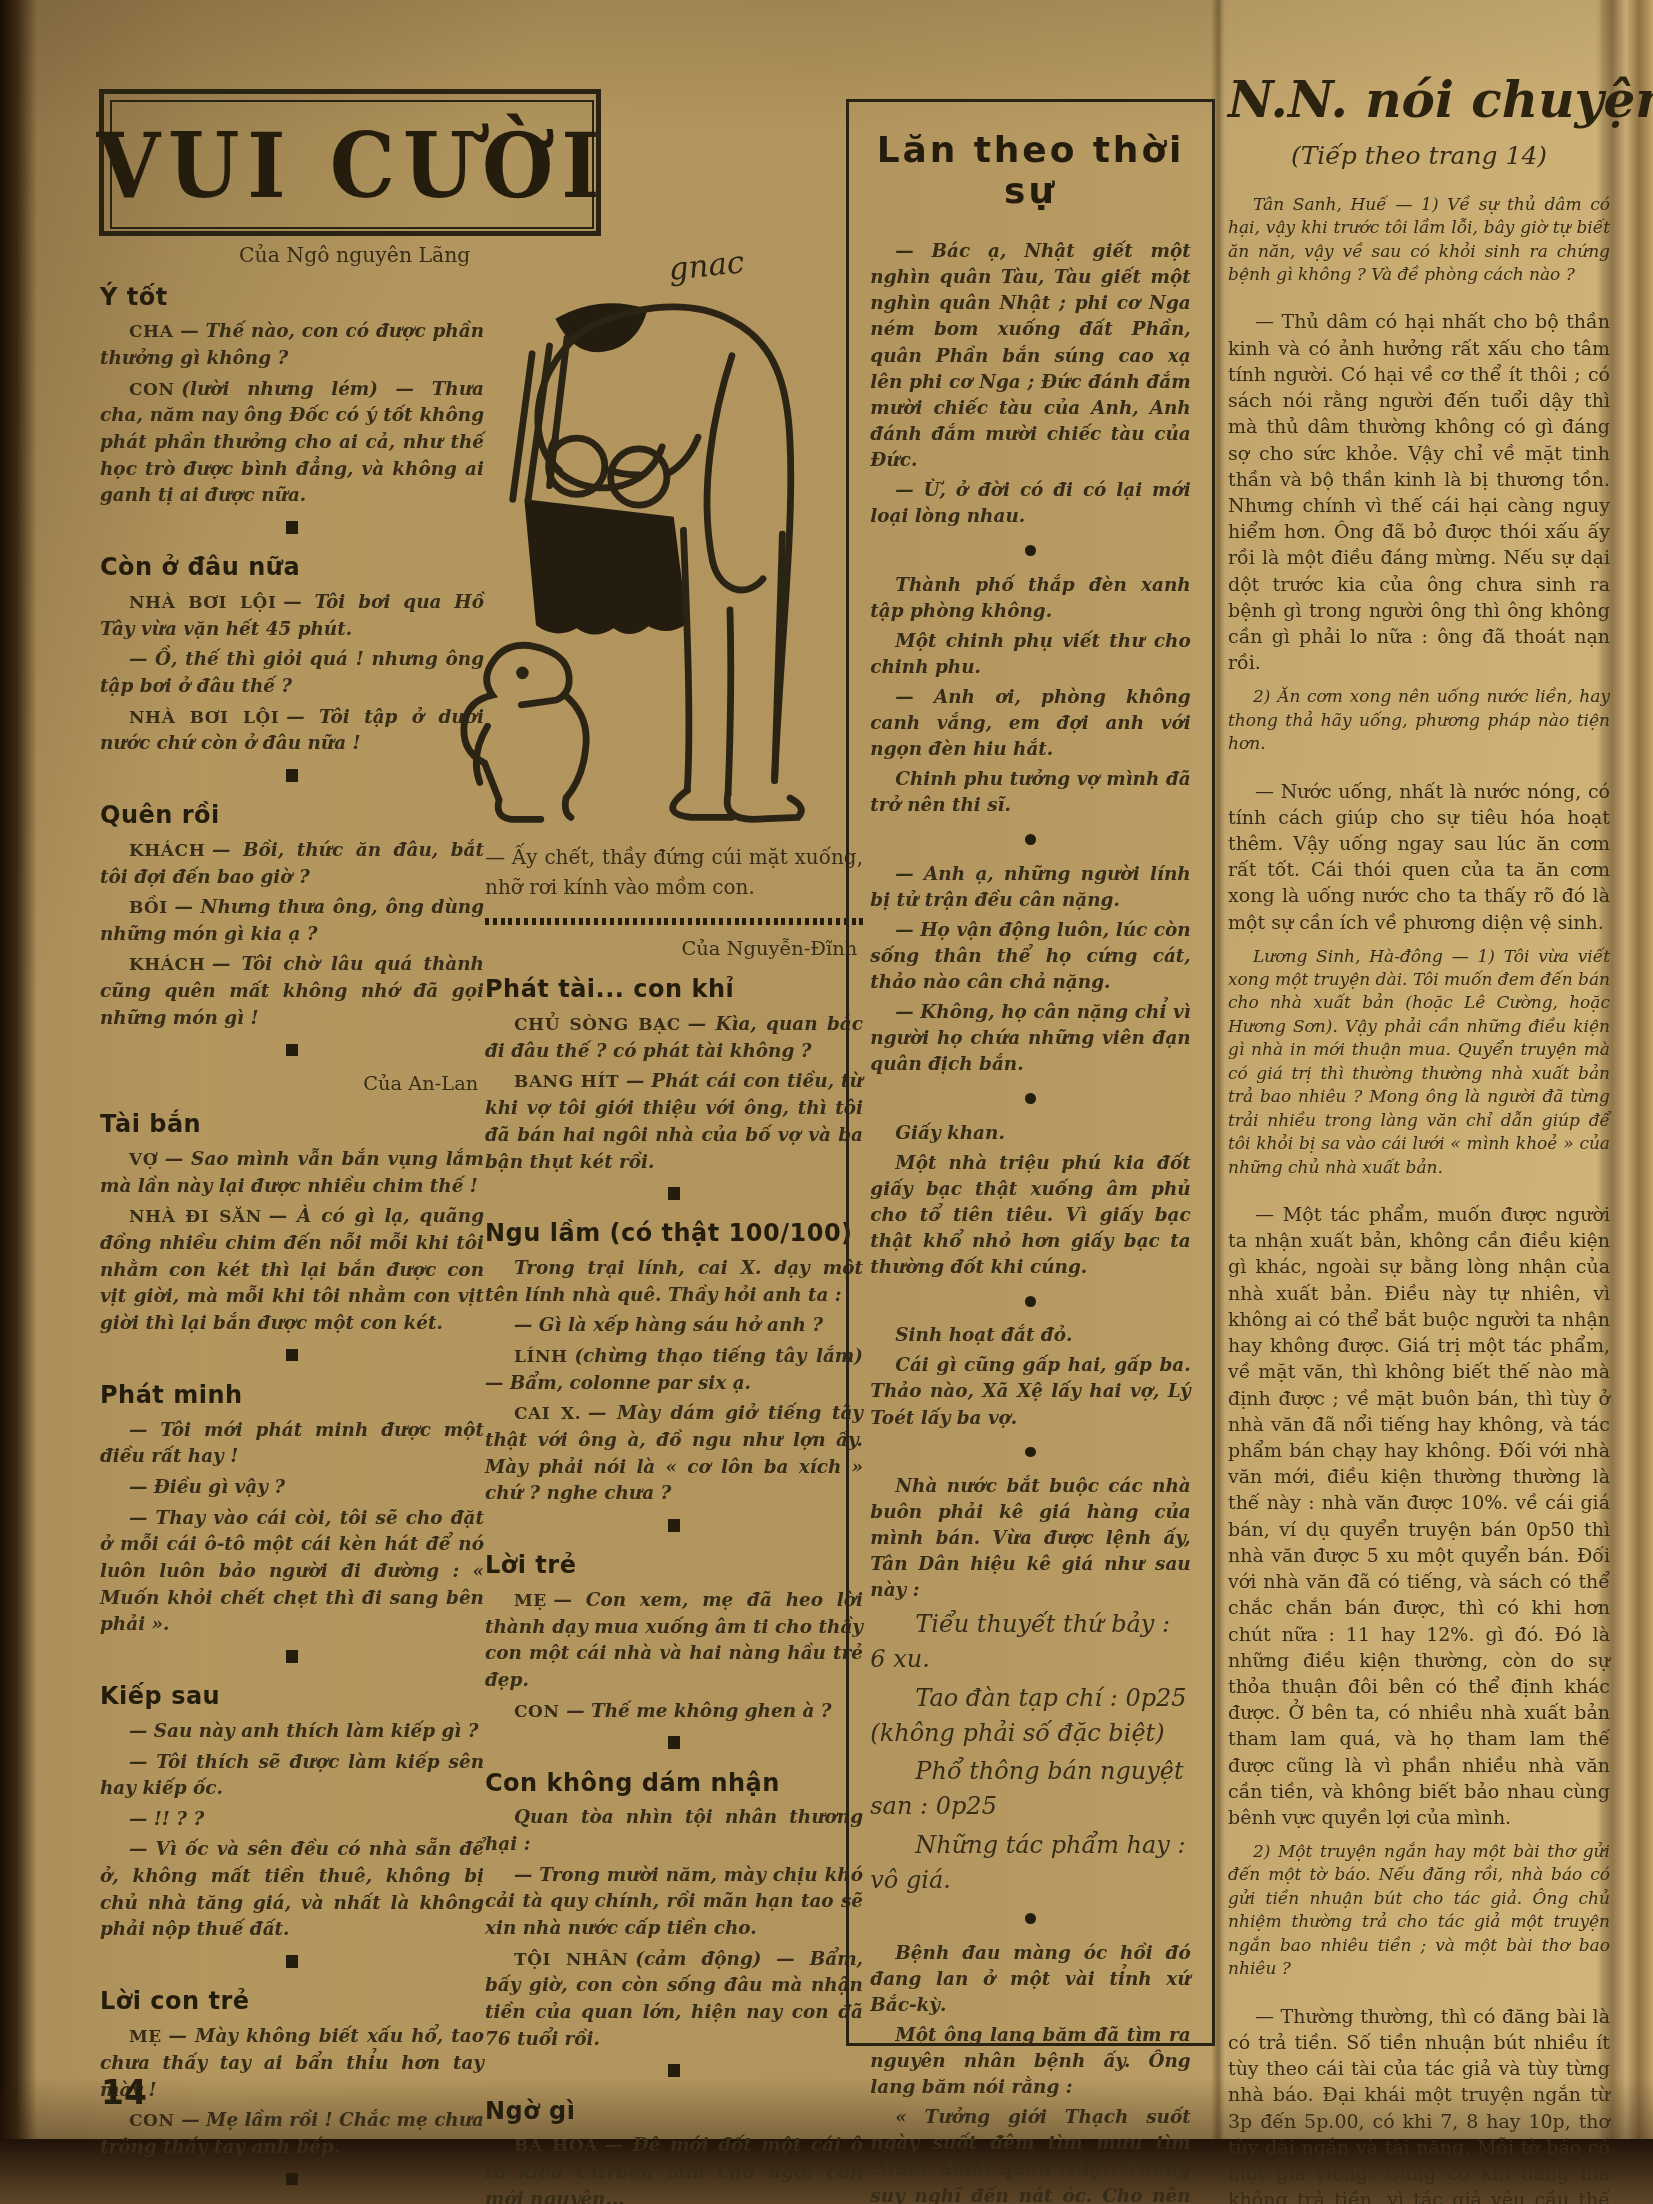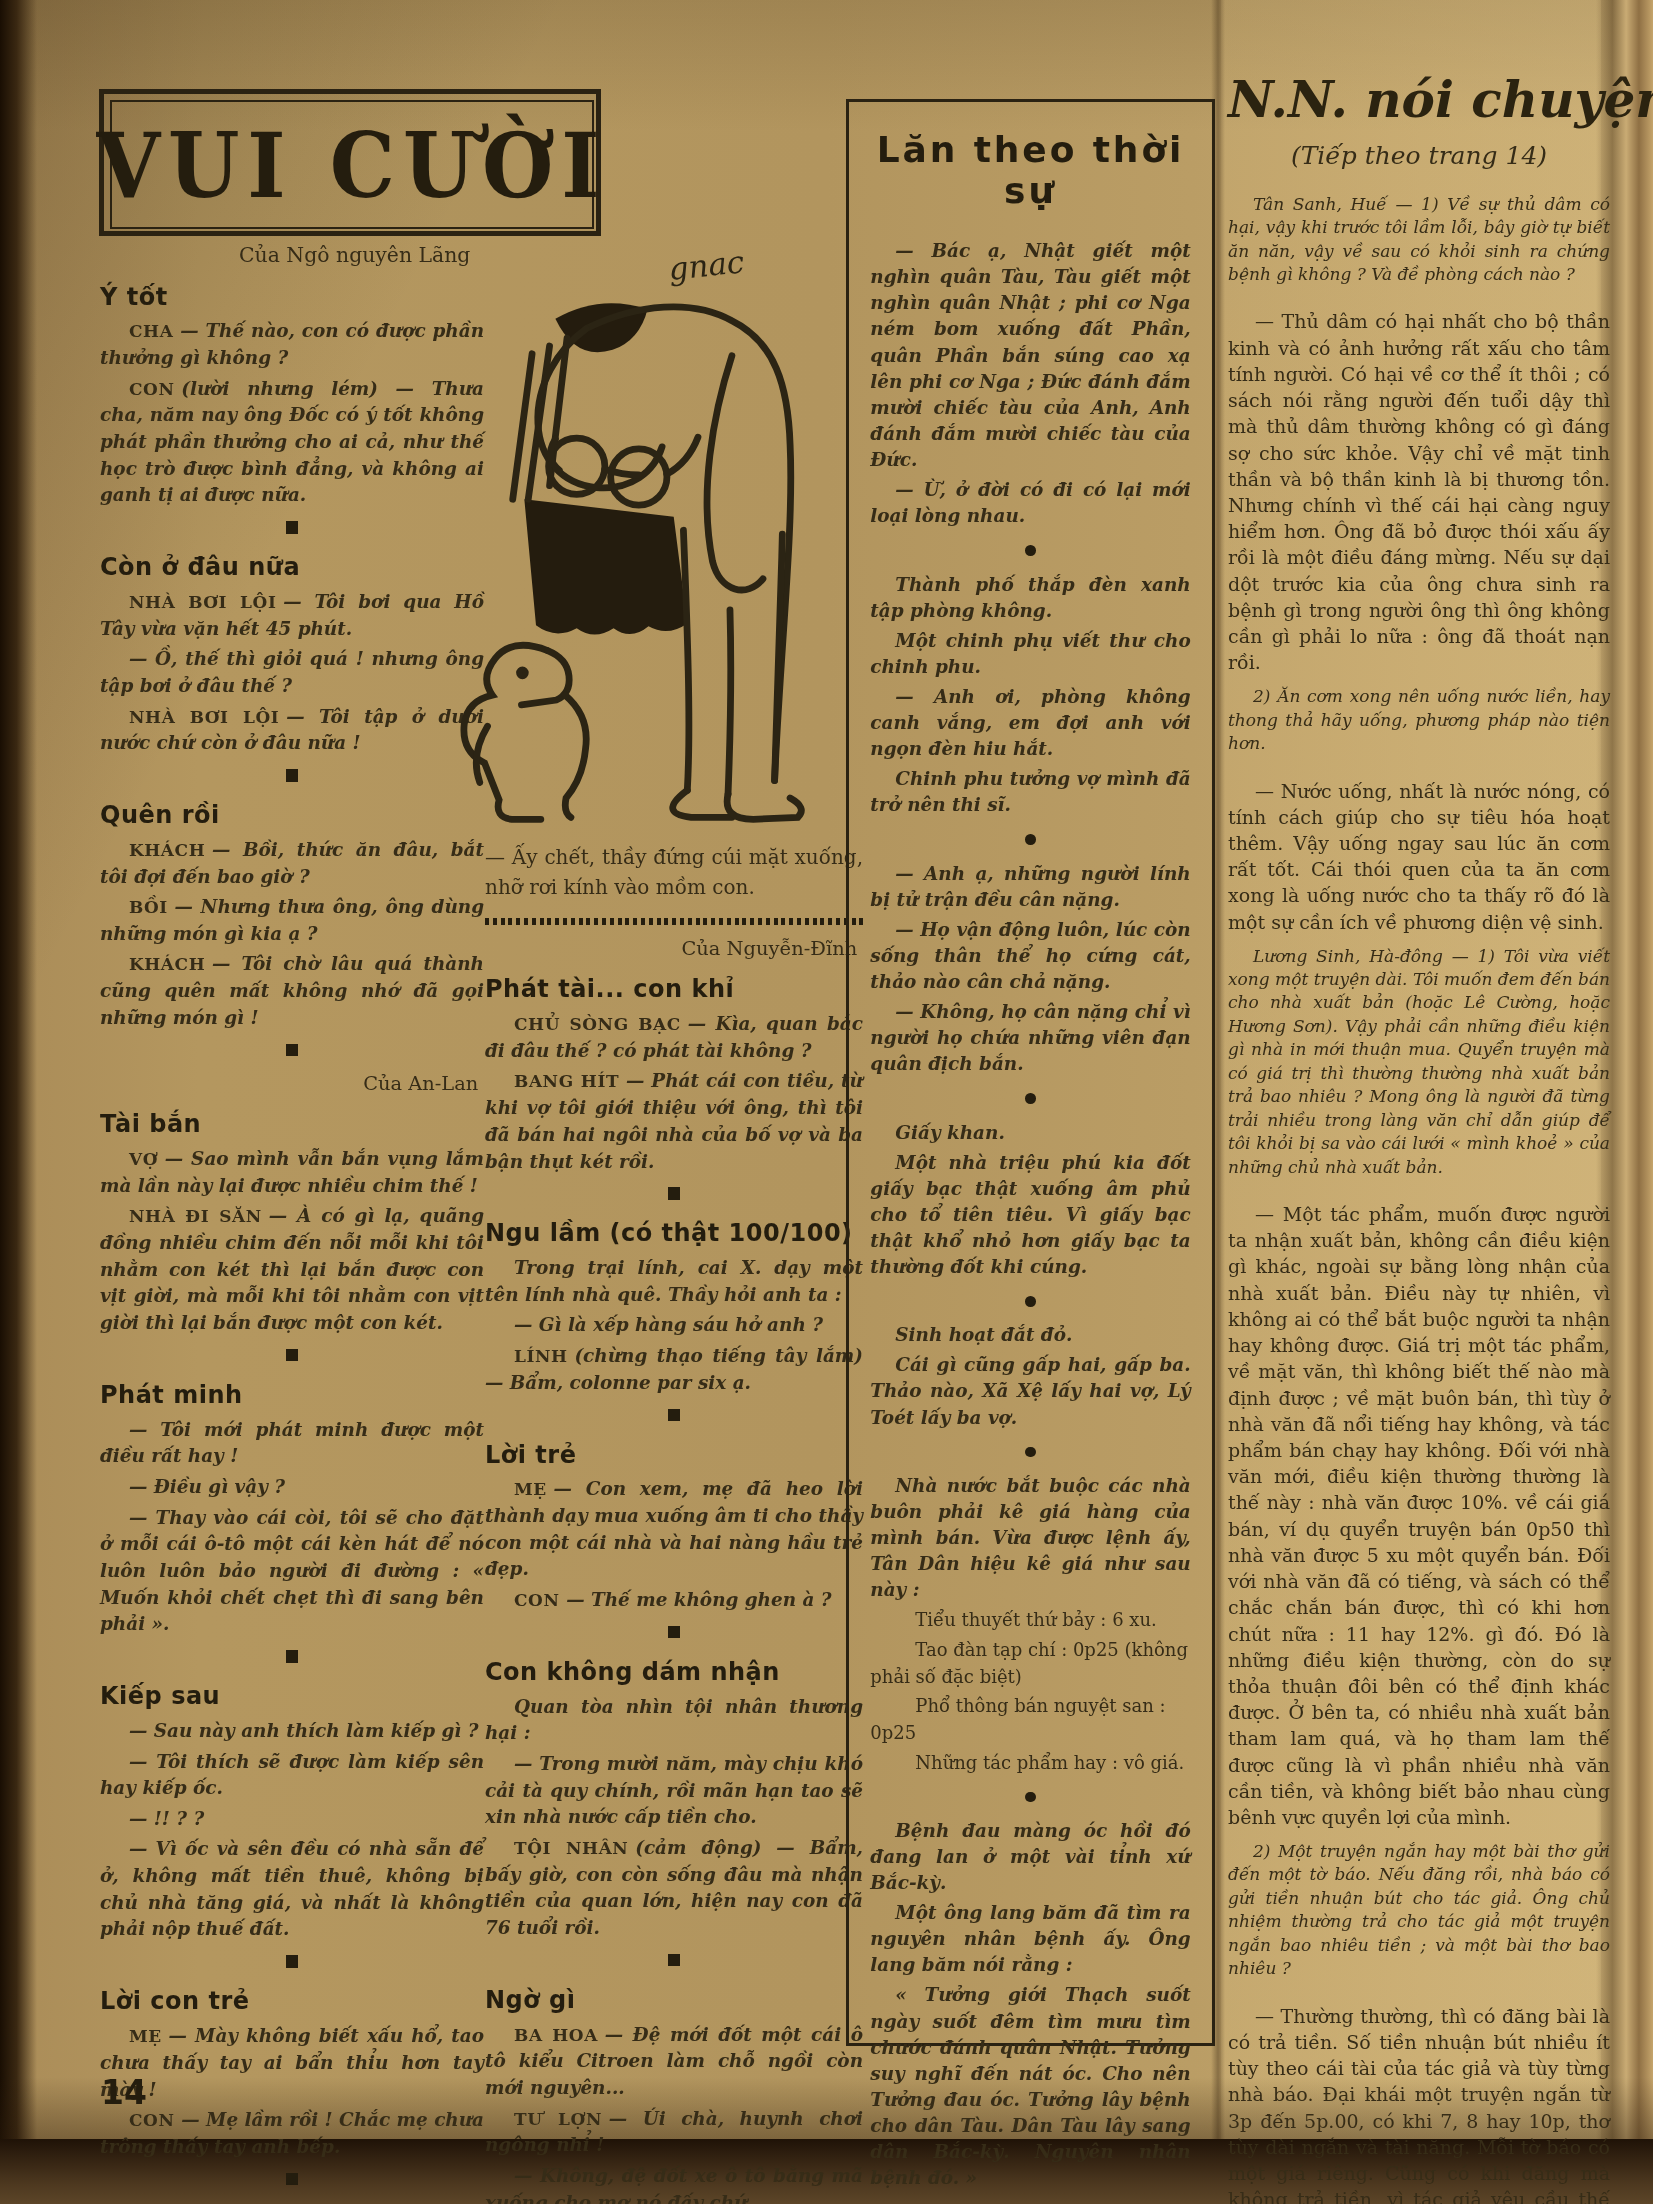--- a/index.html
+++ b/index.html
@@ -37,21 +37,21 @@
   .h{font-family:"DejaVu Sans",sans-serif;font-weight:700;font-size:24px;margin:15.5px 0 7.8px;color:#241d0e;letter-spacing:0.5px;}
   .p{font-style:italic;font-size:18.4px;line-height:1.45;text-align:justify;text-indent:29px;font-weight:bold;}
   .p .sp{font-style:normal;letter-spacing:0.6px;font-size:.92em;margin-right:6.8px;}
   .sp:empty{display:none;}
   .tx:empty{display:none;}
   .d{text-align:center;margin:9.7px 0 7.8px;}
   .d::after{content:"";display:inline-block;width:12.6px;height:12.6px;background:#241d0e;}
   .by{font-size:19.4px;text-align:right;margin:11.6px 5.8px 1.9px 0;}
   .cap{font-size:20px;line-height:1.5;text-align:justify;}
   .rule{height:7.8px;margin:15.5px 0 5.8px;background:repeating-linear-gradient(90deg,#241d0e 0 3.9px,rgba(0,0,0,0) 3.9px 7.8px);}
-  .price{font-size:18px;line-height:1.45;text-indent:45px;}
+  .price{font-style:italic;font-size:24px;line-height:1.45;text-indent:45px;}
 
   .cartoon{position:absolute;left:439px;top:239px;width:419px;height:600px;}
 
   .news{position:absolute;left:846px;top:99px;width:369px;height:1947px;border:3.9px solid #2a2212;box-sizing:border-box;padding:11.6px 21.3px;}
   .news-title{font-family:"DejaVu Sans",sans-serif;font-weight:700;font-size:36px;text-align:center;letter-spacing:2.9px;margin:15.5px 0 27px;color:#241d0e;}
   .news .p{font-size:18.4px;line-height:1.42;text-indent:25px;}
   .dot{text-align:center;margin:11.6px 0;}
   .dot::after{content:"";display:inline-block;width:10.7px;height:10.7px;border-radius:50%;background:#241d0e;}
 
   .advice{position:absolute;left:1228px;top:70px;width:382px;}
@@ -200,20 +200,21 @@
       <div class="blk d"></div>
 
       <div class="blk h"><span class="tx">Ngu lầm (có thật 100/100)</span></div>
 
       <div class="blk p"><span class="tx">Trong trại lính, cai X. dạy một tên lính nhà quê. Thầy hỏi anh ta :</span></div>
 
       <div class="blk p"><span class="tx">— Gì là xếp hàng sáu hở anh ?</span></div>
 
       <div class="blk p"><span class="sp">LÍNH</span><span class="tx">(chừng thạo tiếng tây lắm) — Bẩm, colonne par six ạ.</span></div>
 
+      <div class="blk p"><span class="sp">CAI X.</span><span class="tx">— Mày dám giở tiếng tây thật với ông à, đồ ngu như lợn ấy. Mày phải nói là « cơ lôn ba xích » chứ ? nghe chưa ?</span></div>
 
       <div class="blk d"></div>
 
       <div class="blk h"><span class="tx">Lời trẻ</span></div>
 
       <div class="blk p"><span class="sp">MẸ</span><span class="tx">— Con xem, mẹ đã heo lời thành dạy mua xuống âm ti cho thầy con một cái nhà và hai nàng hầu trẻ đẹp.</span></div>
 
       <div class="blk p"><span class="sp">CON</span><span class="tx">— Thế me không ghen à ?</span></div>
 
       <div class="blk d"></div>

